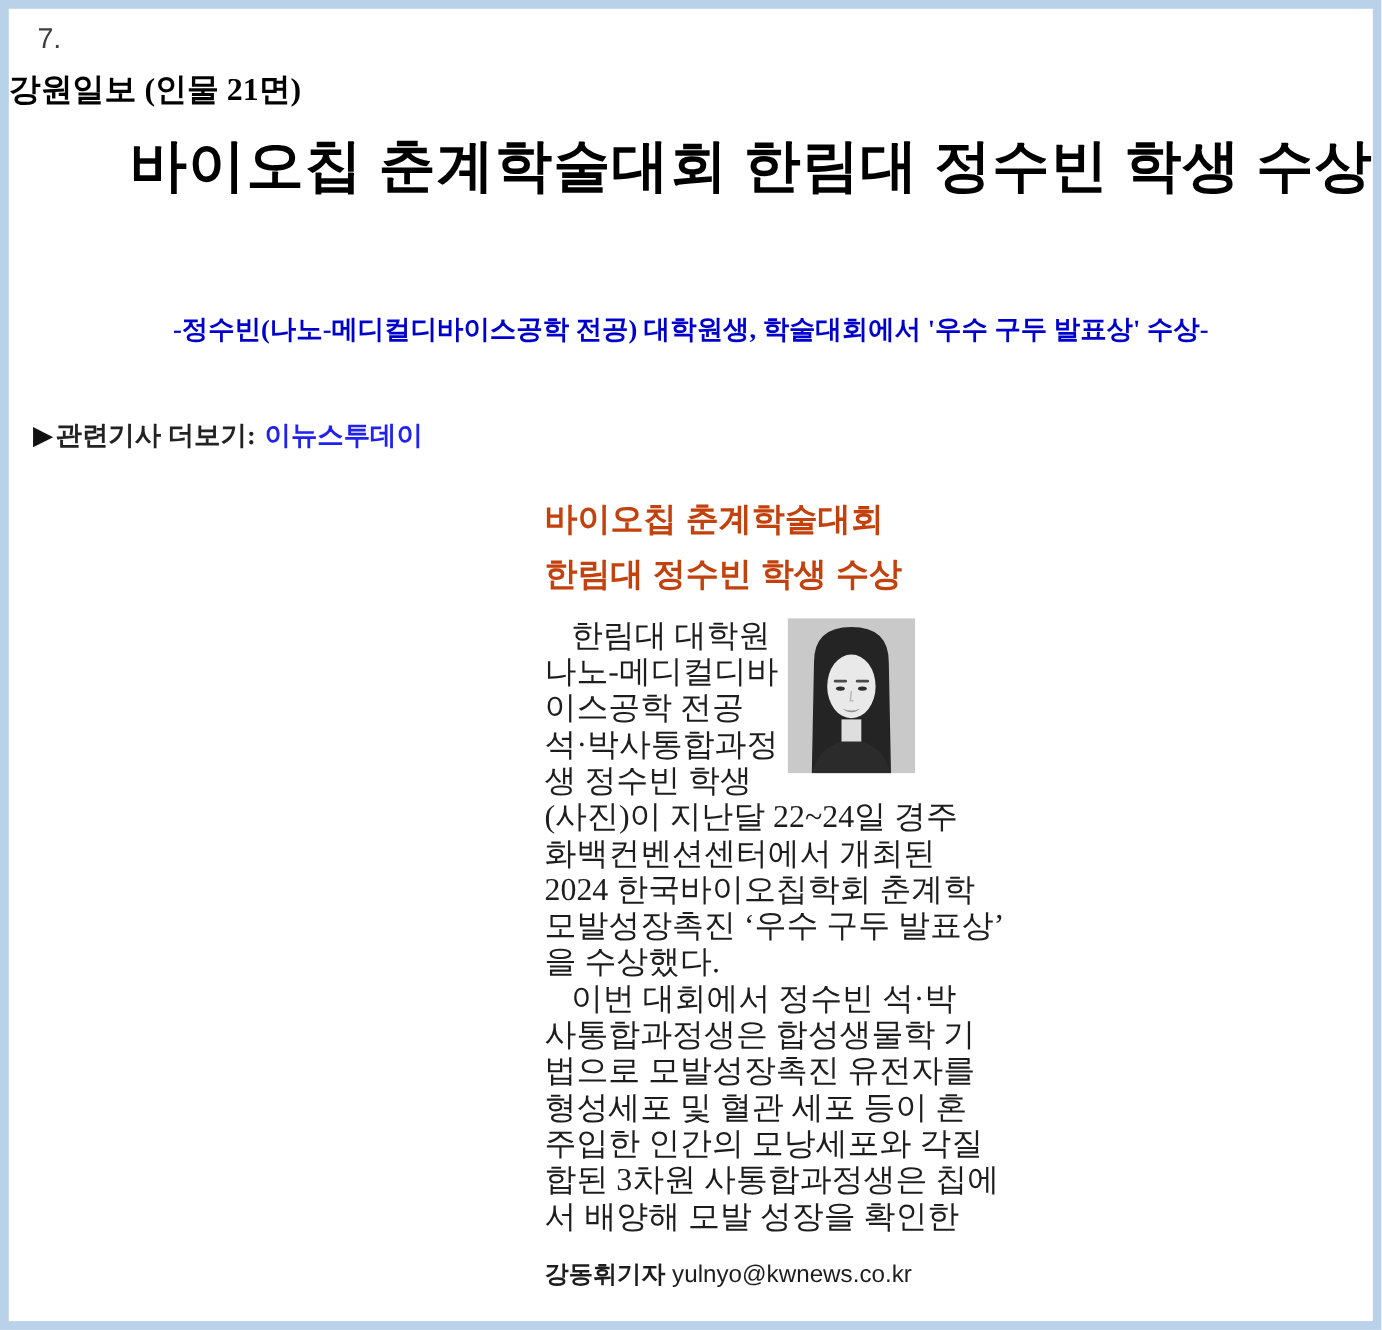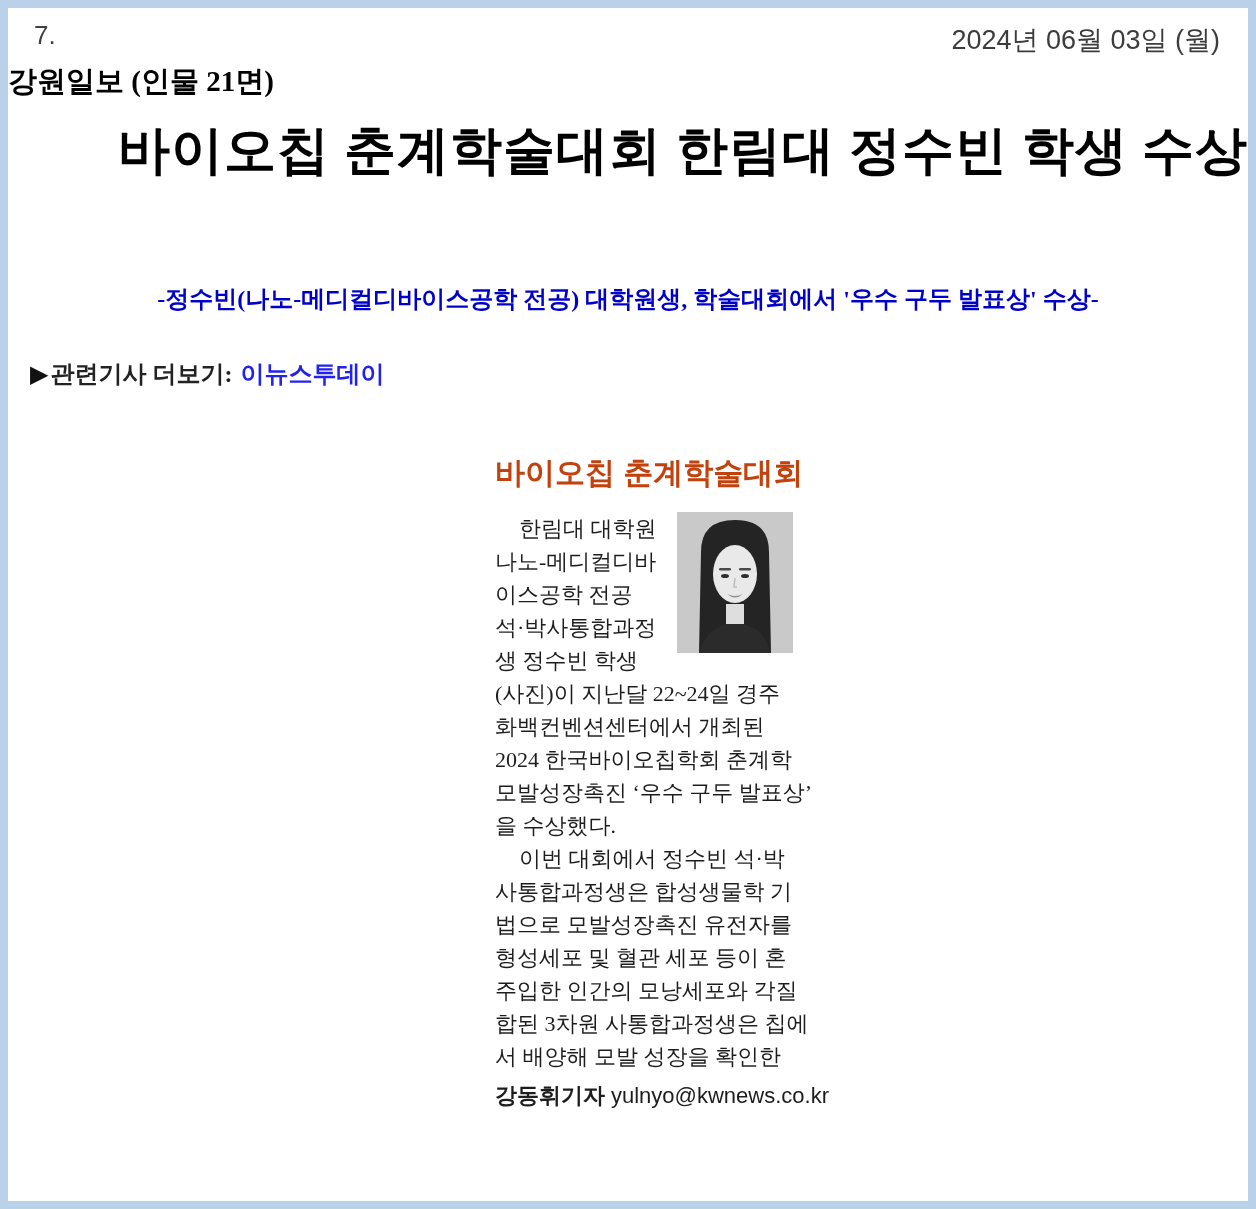--- a/index.html
+++ b/index.html
@@ -35,21 +35,21 @@
     font-size: 52px; font-weight: bold; color: #000;
     letter-spacing: 1px;
     white-space: nowrap;
   }
   .sub-headline {
     position: absolute; top: 262px; left: 0; width: 100%;
     text-align: center;
     font-size: 24px; font-weight: bold; color: #0000cc; margin-top: 13px;
   }
   .related-row {
-    position: absolute; top: 350px; left: 22px;
+    position: absolute; top: 372px; left: 22px;
     font-size: 24px; font-weight: bold; color: #222;
     white-space: nowrap;
   }
   .related-row .arrow { color: #111; margin-right: 2px; }
   .related-link {
     color: #2222f0; text-decoration: none; margin-left: 8px;
     cursor: pointer;
   }
   .clipping {
     position: absolute; top: 440px; left: 487px; width: 298px;
@@ -57,56 +57,56 @@
   .clip-headline {
     font-family: "Liberation Sans", "DejaVu Sans", sans-serif;
     font-size: 30px; font-weight: bold; color: #c2410c;
     line-height: 50px; white-space: nowrap;
   }
   .clip-top {
     display: flex; margin-top: 14px;
   }
   .clip-intro { flex: 1 1 auto; }
   .clip-line {
-    font-size: 22px; line-height: 33px; color: #1d1d1d;
+    font-size: 29px; line-height: 33px; color: #1d1d1d;
     white-space: nowrap;
   }
   .clip-line.indent { padding-left: 24px; }
   .portrait {
     flex: 0 0 auto;
     width: 116px; height: 141px;
     margin-left: 8px; margin-top: 0;
   }
   .clip-byline {
-    margin-top: 6px;
+    margin-top: 18px;
     font-family: "Liberation Sans", "DejaVu Sans", sans-serif;
     font-size: 22px; color: #1d1d1d;
     text-align: center; white-space: nowrap;
     line-height: 33px;
   }
   .clip-byline .reporter { font-weight: bold; margin-right: 6px; }
 </style>
 </head>
 <body>
 
 <div class="page">
 
   <div class="page-number">7.</div>
-  <div class="doc-date">2024년 06월 03일 (월)</div>
 
   <div class="np-source">강원일보 (인물 21면)</div>
   <div class="main-headline">바이오칩 춘계학술대회 한림대 정수빈 학생 수상</div>
   <div class="sub-headline">-정수빈(나노-메디컬디바이스공학 전공) 대학원생, 학술대회에서 '우수 구두 발표상' 수상-</div>
 
   <div class="related-row">
     <span class="arrow">▶</span><span>관련기사 더보기:</span><a class="related-link">이뉴스투데이</a>
   </div>
 
   <div class="clipping">
     <div class="clip-headline">바이오칩 춘계학술대회</div>
+    <div class="clip-headline">한림대 정수빈 학생 수상</div>
 
     <div class="clip-top">
       <div class="clip-intro">
         <div class="clip-line indent">한림대  대학원</div>
         <div class="clip-line">나노-메디컬디바</div>
         <div class="clip-line">이스공학   전공</div>
         <div class="clip-line">석·박사통합과정</div>
         <div class="clip-line">생 정수빈  학생</div>
       </div>
       <svg class="portrait" viewBox="0 0 116 141" xmlns="http://www.w3.org/2000/svg">

